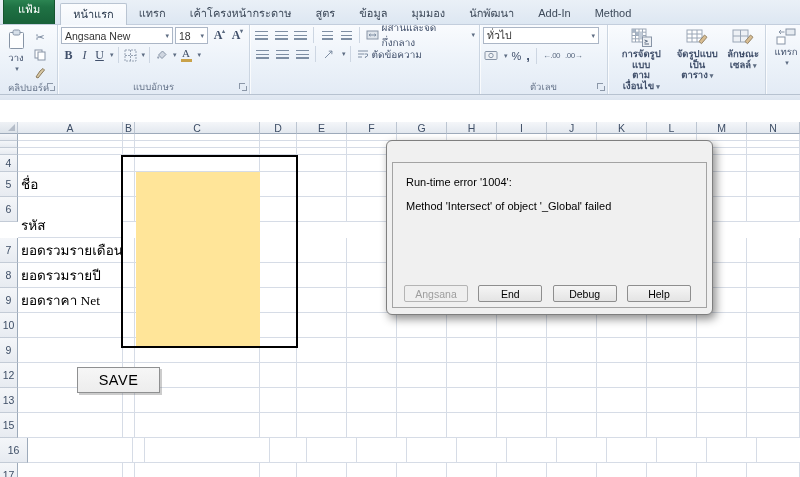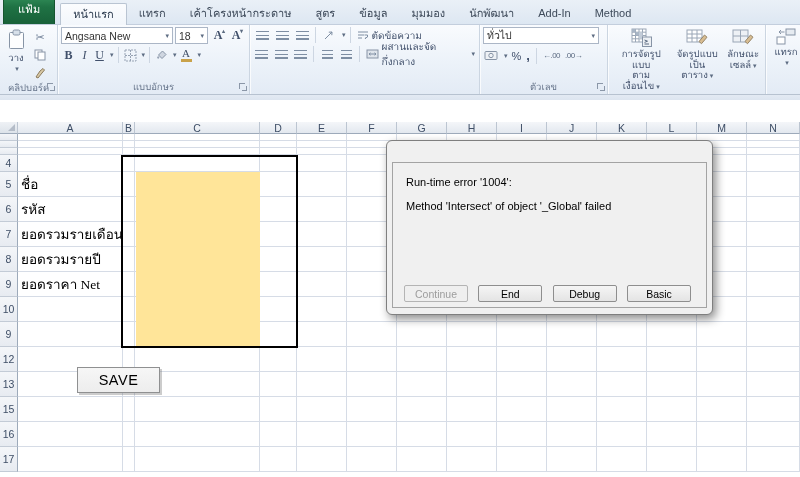--- a/index.html
+++ b/index.html
@@ -220,61 +220,61 @@
                 <div class="bars"></div>
               </div>
             <div class="rbtn albtn">
                 <div class="bars"></div>
               </div>
             <div class="rbtn albtn">
                 <div class="bars"></div>
               </div>
             <div class="vsep"></div>
             <div class="rbtn albtn">
+                <div class="bars" style="width:11px"></div>
+              </div>
+            <div class="rbtn albtn">
+                <div class="bars" style="width:11px"></div>
+              </div>
+            <div class="vsep"></div>
+            <div class="lbl-btn">
+              <svg width="13" height="10">
+                <rect x="1" y="1" width="11" height="8" fill="#dfe5ec" stroke="#8794a6"></rect>
+                <path d="M3 5 h7 M3 5 l1.5 -1.2 M3 5 l1.5 1.2 M10 5 l-1.5 -1.2 M10 5 l-1.5 1.2" stroke="#7e8ea3" fill="none"></path>
+              </svg>
+              <span>ผสานและจัดกึ่งกลาง</span>
+              <span class="dd">▾</span>
+            </div>
+          </div>
+          <div class="hrow">
+            <div class="rbtn albtn">
+                <div class="bars"></div>
+              </div>
+            <div class="rbtn albtn">
+                <div class="bars"></div>
+              </div>
+            <div class="rbtn albtn">
+                <div class="bars"></div>
+              </div>
+            <div class="vsep"></div>
+            <div class="rbtn albtn">
               <svg width="12" height="12">
                 <path d="M2 10 L9 3 M9 3 l-3.2 .2 M9 3 l-.2 3.2" stroke="#7e8ea3" fill="none"></path>
               </svg>
             </div>
             <span class="dd">▾</span>
             <div class="vsep"></div>
             <div class="lbl-btn">
               <svg width="12" height="10">
                 <path d="M1 2 H11 M1 5 H7 M1 8 H5" stroke="#7e8ea3" fill="none"></path>
                 <path d="M7.5 5 h3 v2 l-2.2 1.2 M8.2 9 l.6 -1.4" stroke="#7e8ea3" fill="none"></path>
               </svg>
               <span>ตัดข้อความ</span>
             </div>
           </div>
-          <div class="hrow">
-            <div class="rbtn albtn">
-                <div class="bars"></div>
-              </div>
-            <div class="rbtn albtn">
-                <div class="bars"></div>
-              </div>
-            <div class="rbtn albtn">
-                <div class="bars"></div>
-              </div>
-            <div class="vsep"></div>
-            <div class="rbtn albtn">
-                <div class="bars" style="width:11px"></div>
-              </div>
-            <div class="rbtn albtn">
-                <div class="bars" style="width:11px"></div>
-              </div>
-            <div class="vsep"></div>
-            <div class="lbl-btn">
-              <svg width="13" height="10">
-                <rect x="1" y="1" width="11" height="8" fill="#dfe5ec" stroke="#8794a6"></rect>
-                <path d="M3 5 h7 M3 5 l1.5 -1.2 M3 5 l1.5 1.2 M10 5 l-1.5 -1.2 M10 5 l-1.5 1.2" stroke="#7e8ea3" fill="none"></path>
-              </svg>
-              <span>ผสานและจัดกึ่งกลาง</span>
-              <span class="dd">▾</span>
-            </div>
-          </div>
         </div>
       </div>
     </div>
 
     <div class="rgroup" style="width:128px">
       <div class="rg-content">
         <div class="vrows">
           <div class="hrow">
             <div class="combo" style="width:116px">
               <span>ทั่วไป</span>
@@ -297,21 +297,21 @@
           </div>
         </div>
       </div>
       <div class="rg-label">
         <span>ตัวเลข</span>
         <span class="launcher"></span>
       </div>
     </div>
 
     <div class="rgroup" style="width:158px">
-      <div class="rg-content" style="justify-content:flex-start;">
+      <div class="rg-content" style="justify-content:flex-start;font-weight:bold;">
         <div class="bigbtn">
           <svg width="22" height="19">
             <rect x="2" y="1" width="14" height="13" fill="#fff" stroke="#9aa6b6"></rect>
             <path d="M2 4.2 h14 M2 7.5 h14 M2 10.8 h14 M5.5 1 v13 M9 1 v13 M12.5 1 v13" stroke="#9aa6b6"></path>
             <rect x="2" y="1" width="3.5" height="3.2" fill="#a9b6c6"></rect>
             <rect x="5.5" y="4.2" width="3.5" height="3.3" fill="#a9b6c6"></rect>
             <rect x="9" y="4.2" width="3.5" height="6.6" fill="#c3ccd8"></rect>
             <rect x="12.5" y="9" width="9" height="9.5" fill="#edf0f4" stroke="#8794a6"></rect>
             <path d="M14.5 12 l3 1.2 l-3 1.2 M14.5 16 h4.5" stroke="#5a6a80" fill="none"></path>
           </svg>
@@ -460,21 +460,21 @@
           <div class="cell" style="width: 50px; height: 25px;"></div>
           <div class="cell" style="width: 50px; height: 25px;"></div>
           <div class="cell" style="width: 50px; height: 25px;"></div>
           <div class="cell" style="width: 50px; height: 25px;"></div>
           <div class="cell" style="width: 50px; height: 25px;"></div>
           <div class="cell" style="width: 50px; height: 25px;"></div>
           <div class="cell" style="width: 53px; height: 25px;"></div>
         </div>
         <div class="srow">
           <div class="rnum" style="width: 18px; height: 25px;">6</div>
-          <div class="cell acell" style="width: 105px; height: 25px;">รหัส</div>
+          <div class="cell acell" style="width: 105px; height: 25px; margin-top: 16px;">รหัส</div>
           <div class="cell" style="width: 12px; height: 25px;"></div>
           <div class="cell" style="width: 125px; height: 25px;"></div>
           <div class="cell" style="width: 37px; height: 25px;"></div>
           <div class="cell" style="width: 50px; height: 25px;"></div>
           <div class="cell" style="width: 50px; height: 25px;"></div>
           <div class="cell" style="width: 50px; height: 25px;"></div>
           <div class="cell" style="width: 50px; height: 25px;"></div>
           <div class="cell" style="width: 50px; height: 25px;"></div>
           <div class="cell" style="width: 50px; height: 25px;"></div>
           <div class="cell" style="width: 50px; height: 25px;"></div>
@@ -612,21 +612,21 @@
           <div class="cell" style="width: 50px; height: 25px;"></div>
           <div class="cell" style="width: 50px; height: 25px;"></div>
           <div class="cell" style="width: 50px; height: 25px;"></div>
           <div class="cell" style="width: 50px; height: 25px;"></div>
           <div class="cell" style="width: 50px; height: 25px;"></div>
           <div class="cell" style="width: 50px; height: 25px;"></div>
           <div class="cell" style="width: 50px; height: 25px;"></div>
           <div class="cell" style="width: 53px; height: 25px;"></div>
         </div>
         <div class="srow">
-          <div class="rnum" style="width: 18px; height: 25px;">16</div>
+          <div class="rnum" style="width: 28px; height: 25px;">16</div>
           <div class="cell" style="width: 105px; height: 25px;"></div>
           <div class="cell" style="width: 12px; height: 25px;"></div>
           <div class="cell" style="width: 125px; height: 25px;"></div>
           <div class="cell" style="width: 37px; height: 25px;"></div>
           <div class="cell" style="width: 50px; height: 25px;"></div>
           <div class="cell" style="width: 50px; height: 25px;"></div>
           <div class="cell" style="width: 50px; height: 25px;"></div>
           <div class="cell" style="width: 50px; height: 25px;"></div>
           <div class="cell" style="width: 50px; height: 25px;"></div>
           <div class="cell" style="width: 50px; height: 25px;"></div>
@@ -656,21 +656,21 @@
     <div class="yellow-block" style="background: rgb(255, 229, 153);"></div>
     <div class="black-box"></div>
     <div class="save-btn">SAVE</div>
   </div>
 
   <div class="vb-dialog">
     <div class="vb-body">
       <div class="vb-msg1">Run-time error '1004':</div>
       <div class="vb-msg2">Method 'Intersect' of object '_Global' failed</div>
       <div class="vb-buttons">
-          <div class="vb-btn disabled">Continue</div>
+          <div class="vb-btn disabled">Angsana</div>
           <div class="vb-btn">End</div>
           <div class="vb-btn">Debug</div>
-          <div class="vb-btn">Basic</div>
+          <div class="vb-btn">Help</div>
         </div>
     </div>
   </div>
 
 </div>
 
 </body></html>

